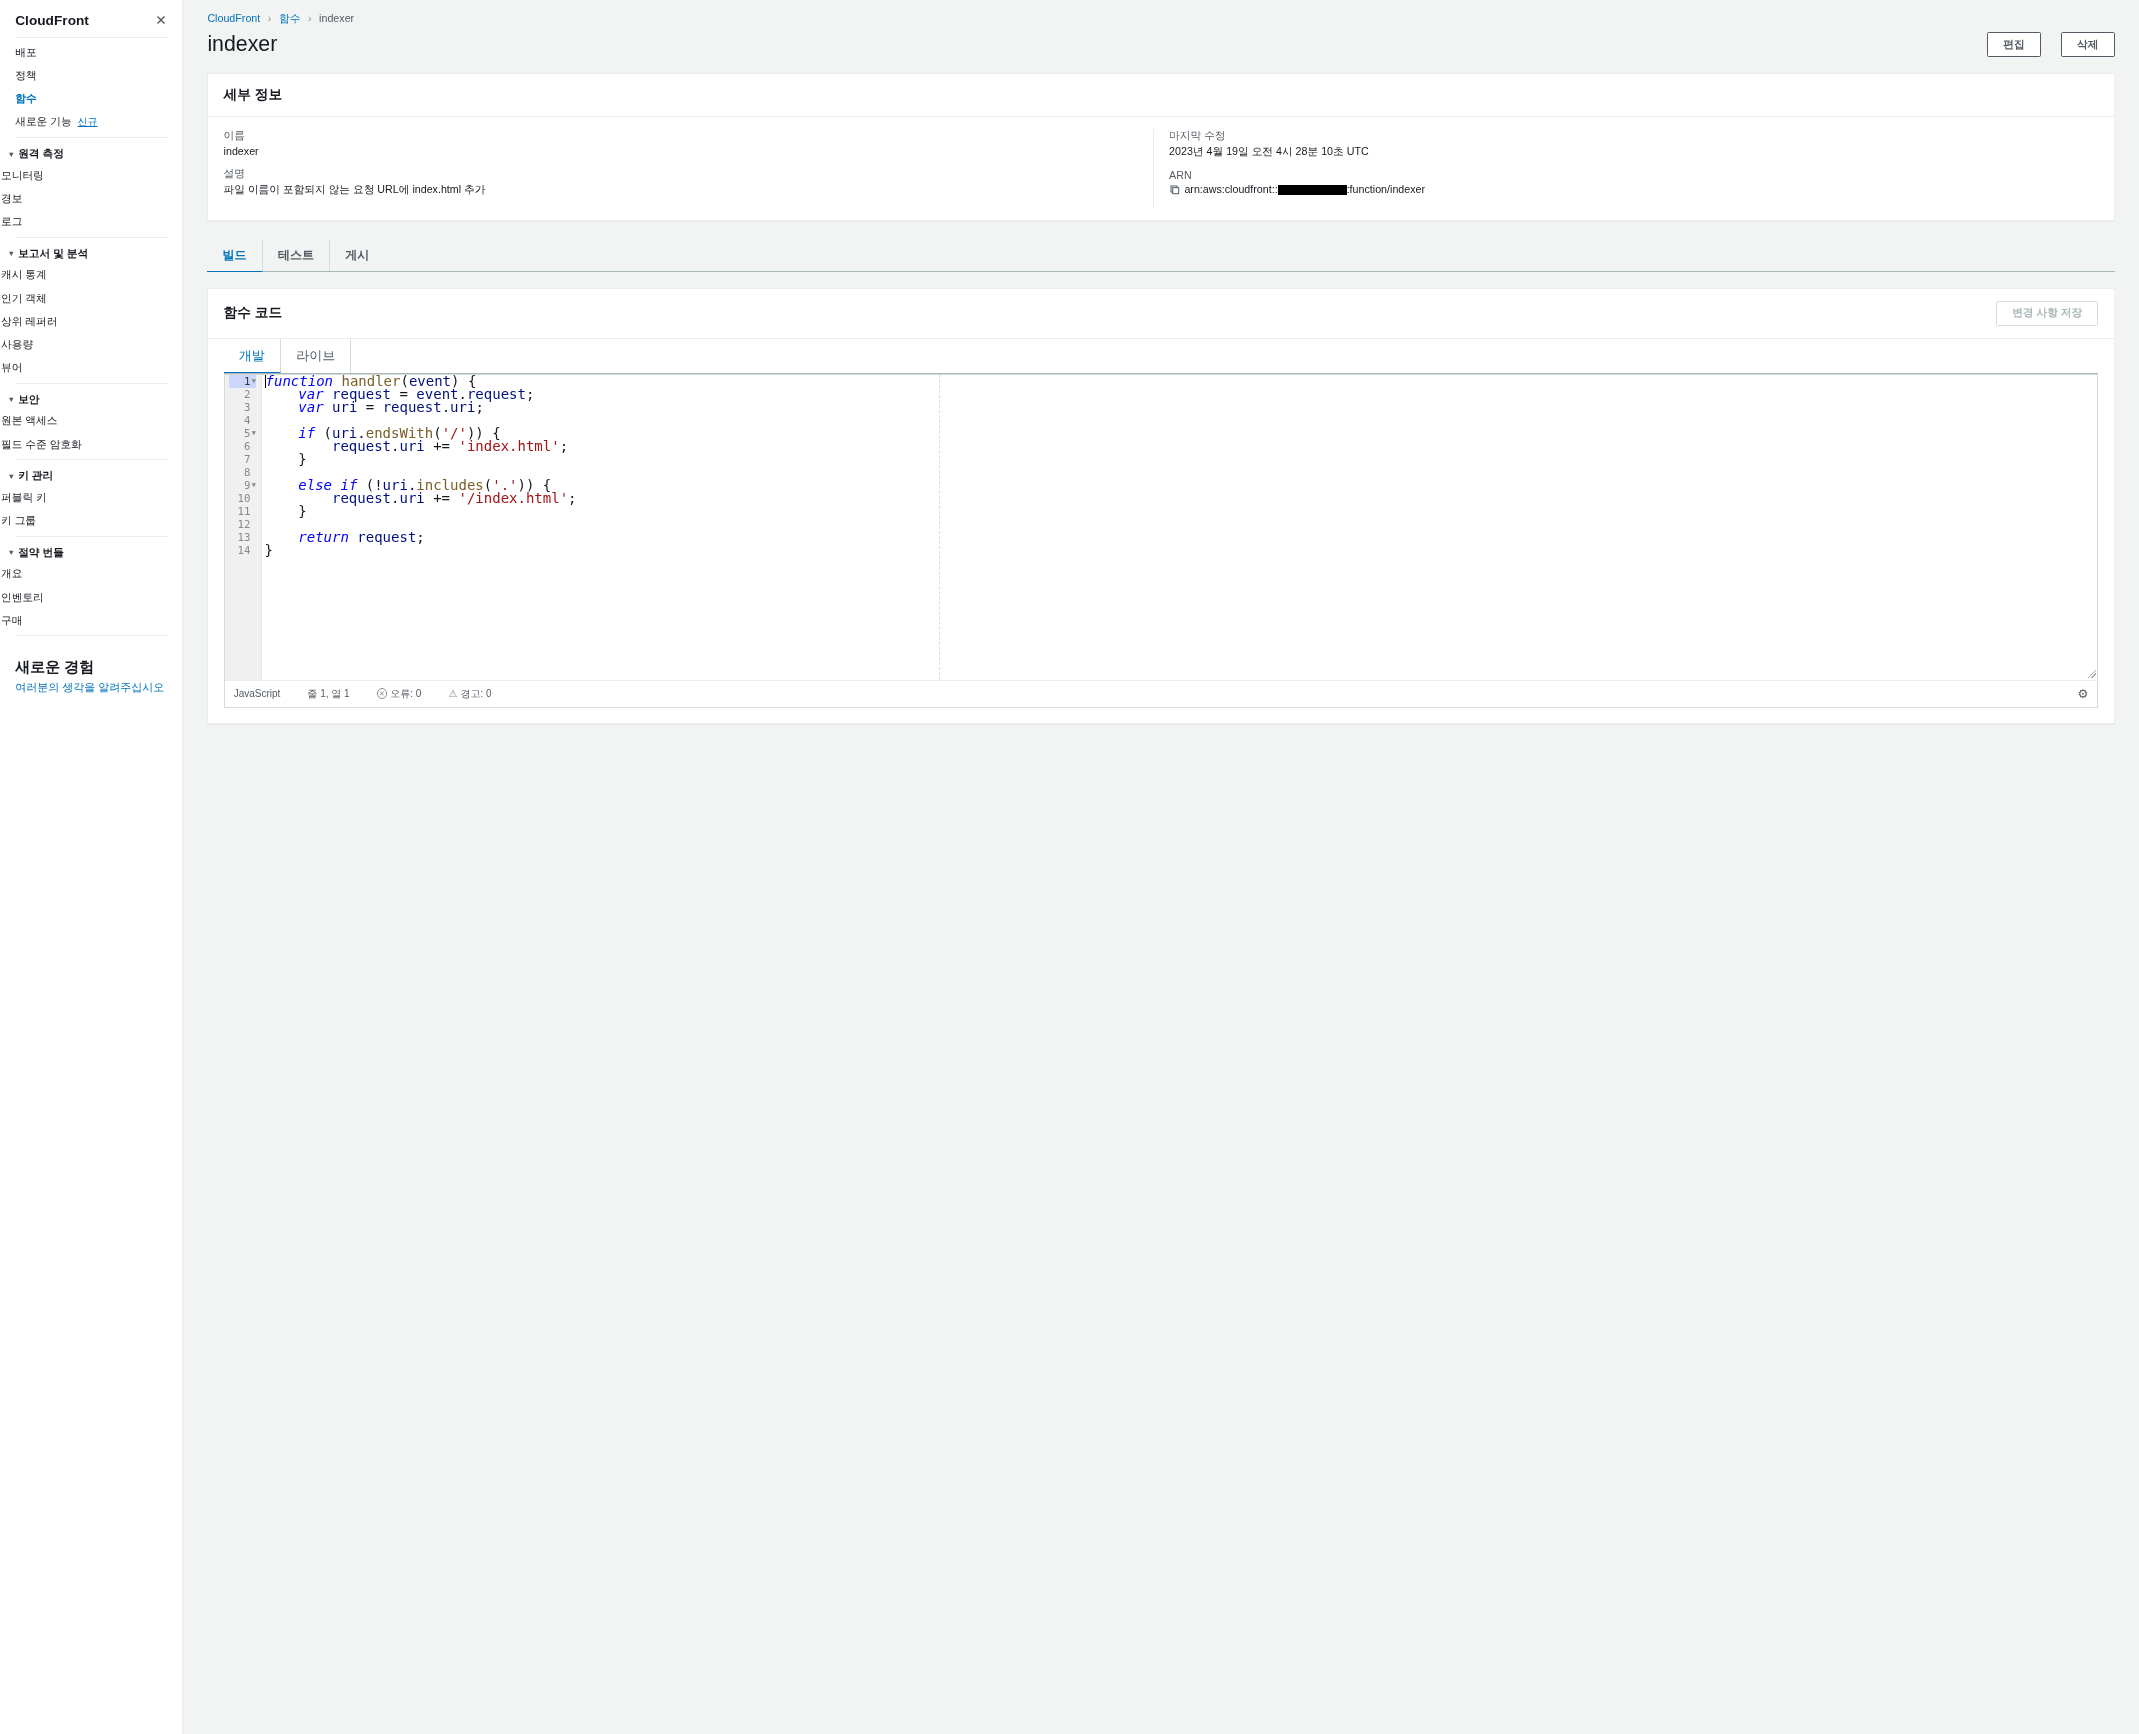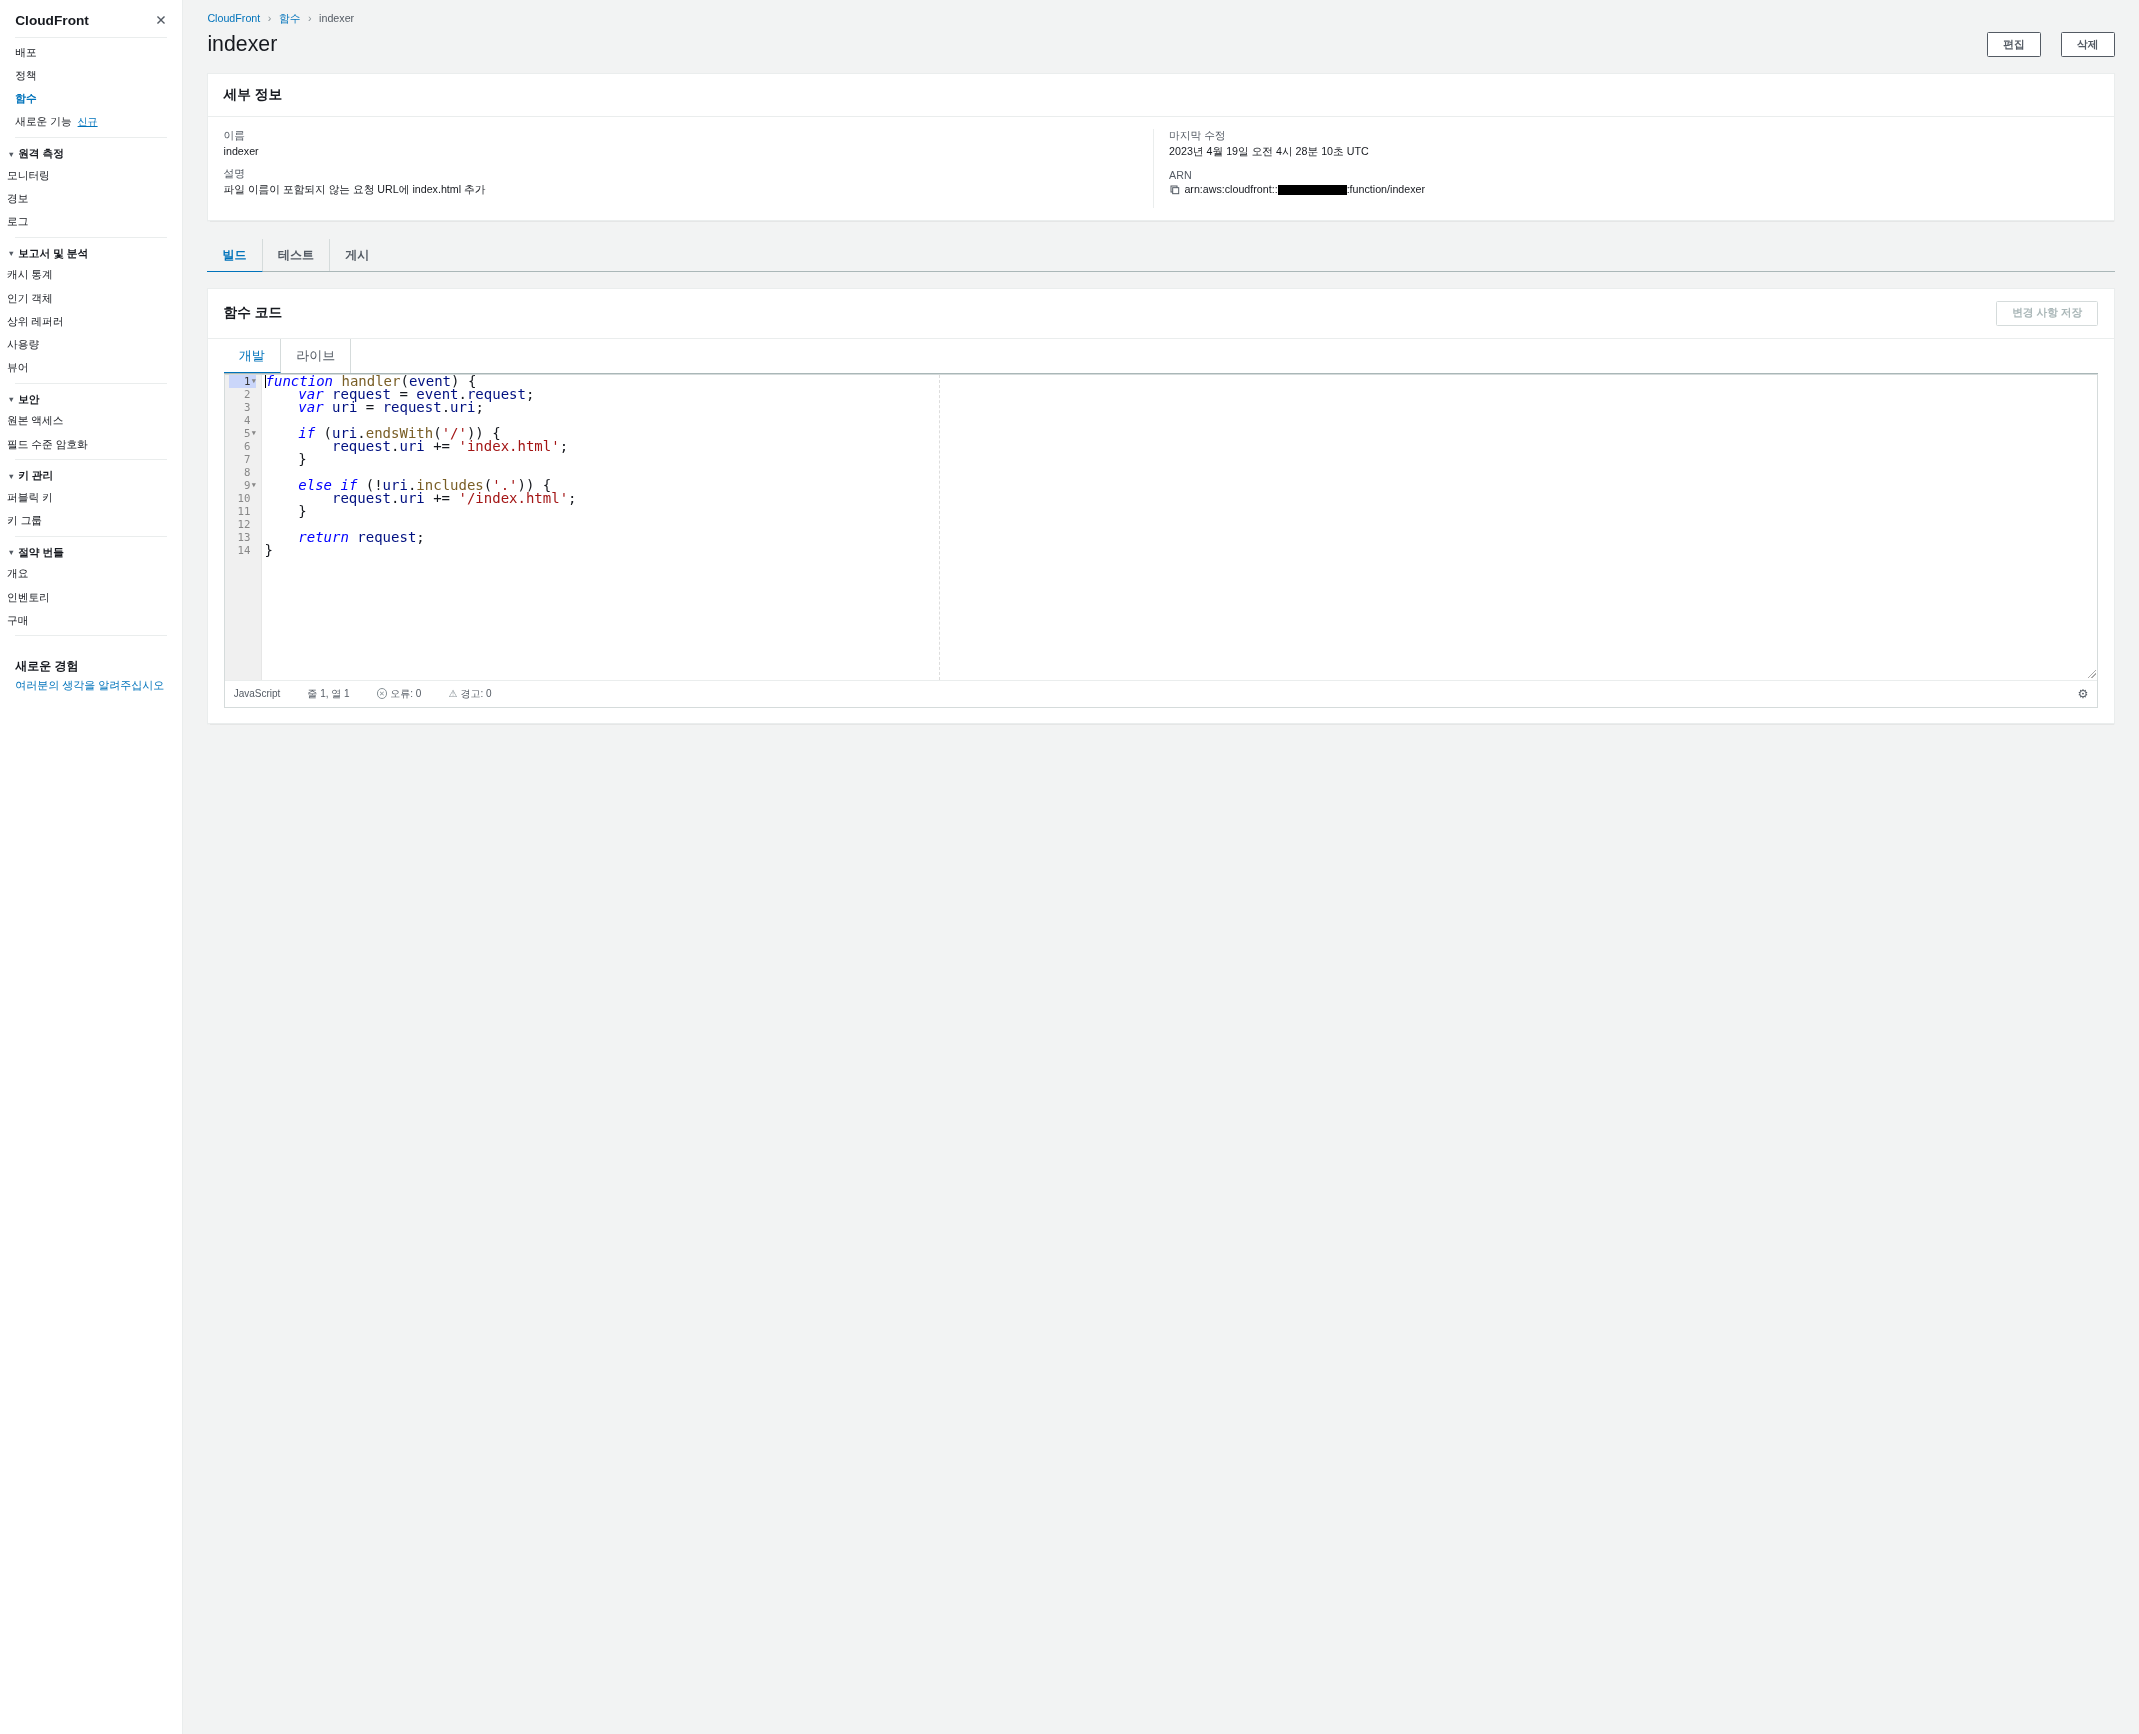--- a/index.html
+++ b/index.html
@@ -6,27 +6,27 @@
   body { font-family: "Amazon Ember", "Helvetica Neue", Arial, sans-serif; font-size: 10.7px; color: #16191f; background: #f2f3f3; display: flex; height: 100vh; overflow: hidden; }
   
   
   .sidebar { width: 183px; background: #fff; border-right: 0.8px solid #eaeded; display: flex; flex-direction: column; overflow-y: auto; flex-shrink: 0; }
   .sidebar-header { display: flex; justify-content: space-between; align-items: center; padding: 12.2px 15.2px 9.1px 15.2px; }
   .sidebar-title { font-size: 13.7px; font-weight: 700; }
   .close-icon { cursor: pointer; font-size: 13.7px; color: #545b64; }
   .sidebar hr { border: none; border-top: 0.8px solid #eaeded; margin: 0 15.2px; }
   .sidebar-section { padding: 3px 0; }
   .side-item { display: block; padding: 4.6px 15.2px; color: #16191f; text-decoration: none; cursor: pointer; font-size: 10.7px; }
-  .side-item.indent { padding-left: 7px; }
+  .side-item.indent { padding-left: 1px; }
   .side-item.active { color: #0073bb; font-weight: 700; }
   .side-header { display: flex; align-items: center; gap: 3px; padding: 6.1px 7.6px 3px 7.6px; font-weight: 700; cursor: pointer; font-size: 10.7px; }
   .new-badge { color: #0073bb; text-decoration: underline; font-size: 10px; margin-left: 3px; }
   .caret { font-size: 7.6px; color: #545b64; }
   .sidebar-footer { padding: 15.2px; margin-top: 6.1px; }
-  .sidebar-footer .title { font-weight: 700; font-size: 12px; margin-bottom: 3px; }
+  .sidebar-footer .title { font-weight: 700; font-size: 15px; margin-bottom: 3px; }
   .sidebar-footer a { color: #0073bb; text-decoration: none; font-size: 11px; }
 
   
   .main { flex: 1; overflow-y: auto; padding: 12.2px 24.4px 30.5px 24.4px; }
   .breadcrumb { font-size: 10.7px; color: #545b64; margin-bottom: 6.1px; }
   .breadcrumb a { color: #0073bb; text-decoration: none; }
   .breadcrumb .sep { margin: 0 4.6px; color: #879196; }
   .page-header { display: flex; justify-content: space-between; align-items: center; margin-bottom: 15.2px; }
   .page-title { font-size: 21.3px; font-weight: 400; }
   .btn-group { display: flex; gap: 20px; }

